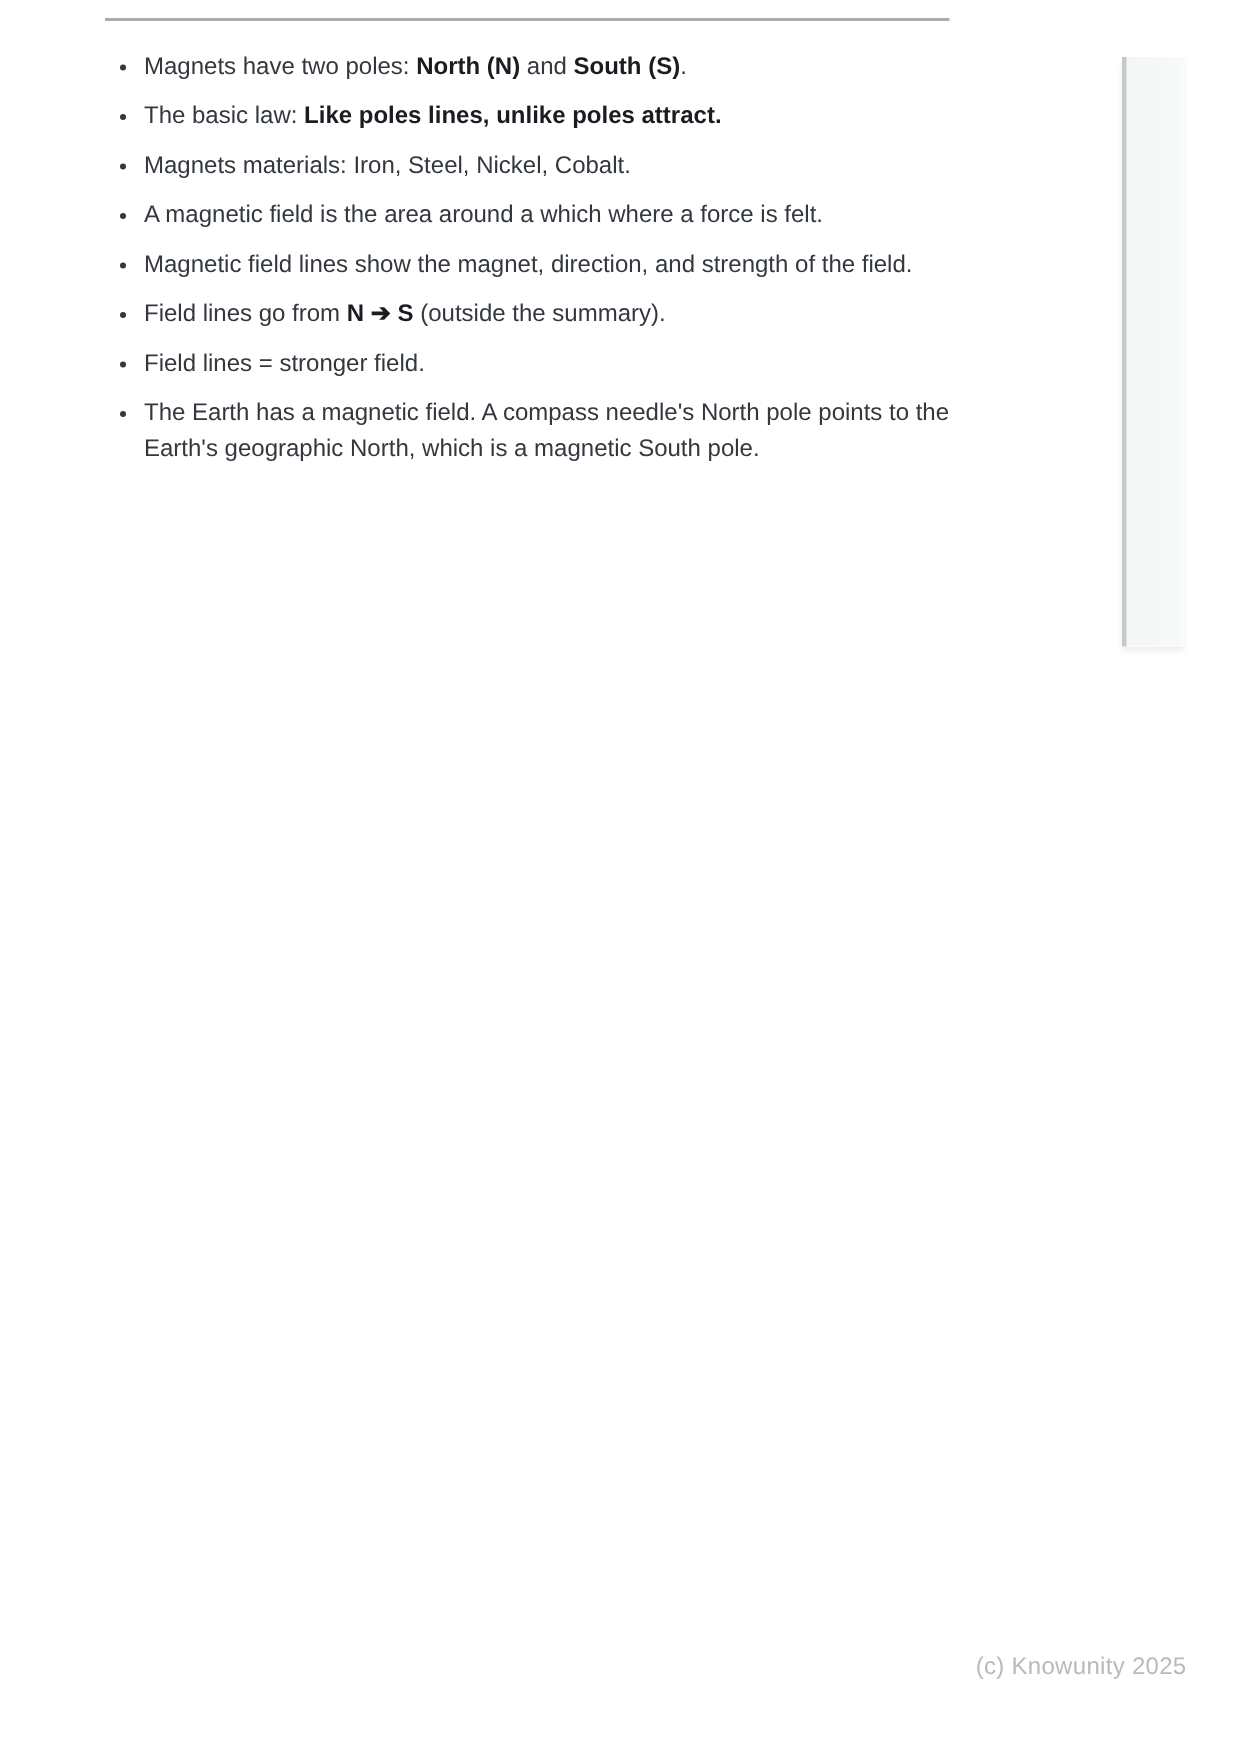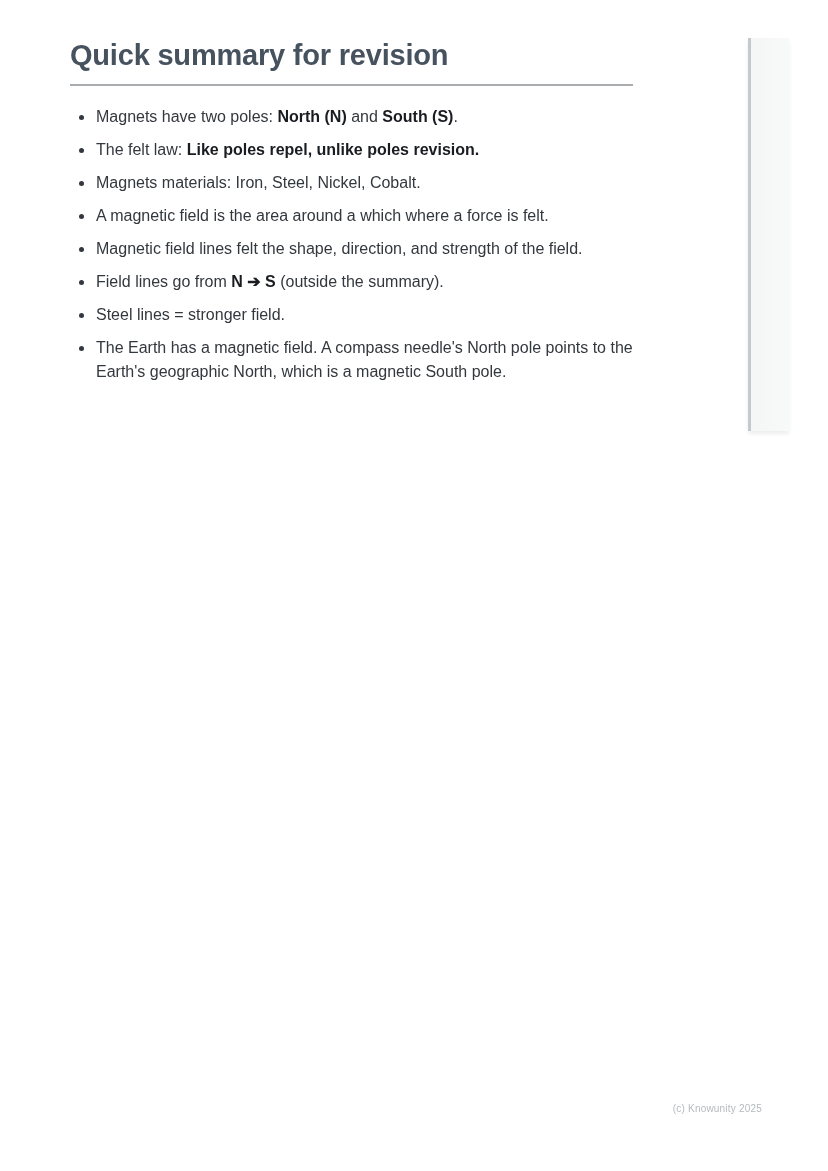--- a/index.html
+++ b/index.html
@@ -57,41 +57,40 @@
     left: 748px;
     top: 38px;
     width: 41px;
     height: 393px;
     background: linear-gradient(to right, #f4f5f5, #f8f9f9);
     border-left: 3px solid #c6c9cb;
     box-shadow: 0 3px 4px rgba(0,0,0,0.07);
   }
   .footer-copyright {
     position: absolute;
-    right: 66px;
+    right: 37px;
     top: 1103px;
-    font-size: 10px;
+    font-size: 16px;
     color: #b6babd;
     letter-spacing: 0.2px;
     margin-left: 28px;
   }
 </style>
 </head>
 <body>
 
 <div class="content">
-  <h1 class="doc-title">Quick summary for revision</h1>
   <hr class="title-rule">
   <ul class="summary-list" id="summary-list">
       <li><span>Magnets have two poles: </span><span class="b">North (N)</span><span> and </span><span class="b">South (S)</span><span>.</span></li>
-      <li><span>The felt law: </span><span class="b">Like poles repel, unlike poles revision.</span></li>
+      <li><span>The basic law: </span><span class="b">Like poles lines, unlike poles attract.</span></li>
       <li><span>Magnets materials: Iron, Steel, Nickel, Cobalt.</span></li>
       <li><span>A magnetic field is the area around a which where a force is felt.</span></li>
-      <li><span>Magnetic field lines felt the shape, direction, and strength of the field.</span></li>
+      <li><span>Magnetic field lines show the magnet, direction, and strength of the field.</span></li>
       <li><span>Field lines go from </span><span class="b">N ➔ S</span><span> (outside the summary).</span></li>
-      <li><span>Steel lines = stronger field.</span></li>
+      <li><span>Field lines = stronger field.</span></li>
       <li><span>The Earth has a magnetic field. A compass needle's North pole points to the Earth's geographic North, which is a magnetic South pole.</span></li>
     </ul>
 </div>
 
 <div class="page-edge"></div>
 
 <div class="footer-copyright">(c) Knowunity 2025</div>
 
 </body></html>

